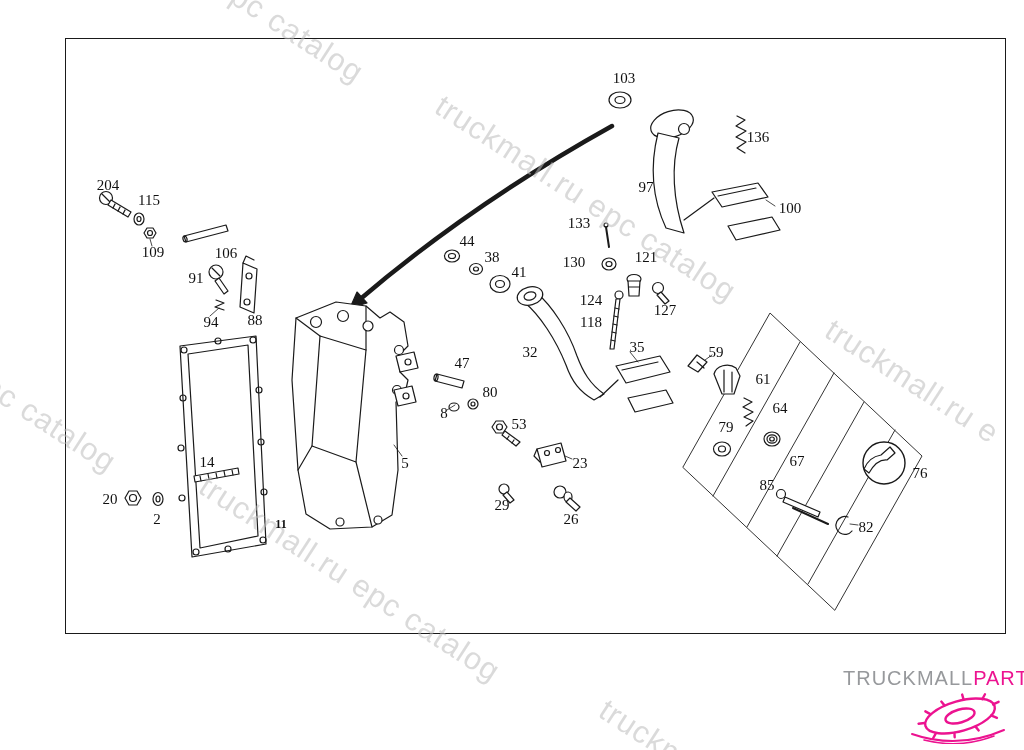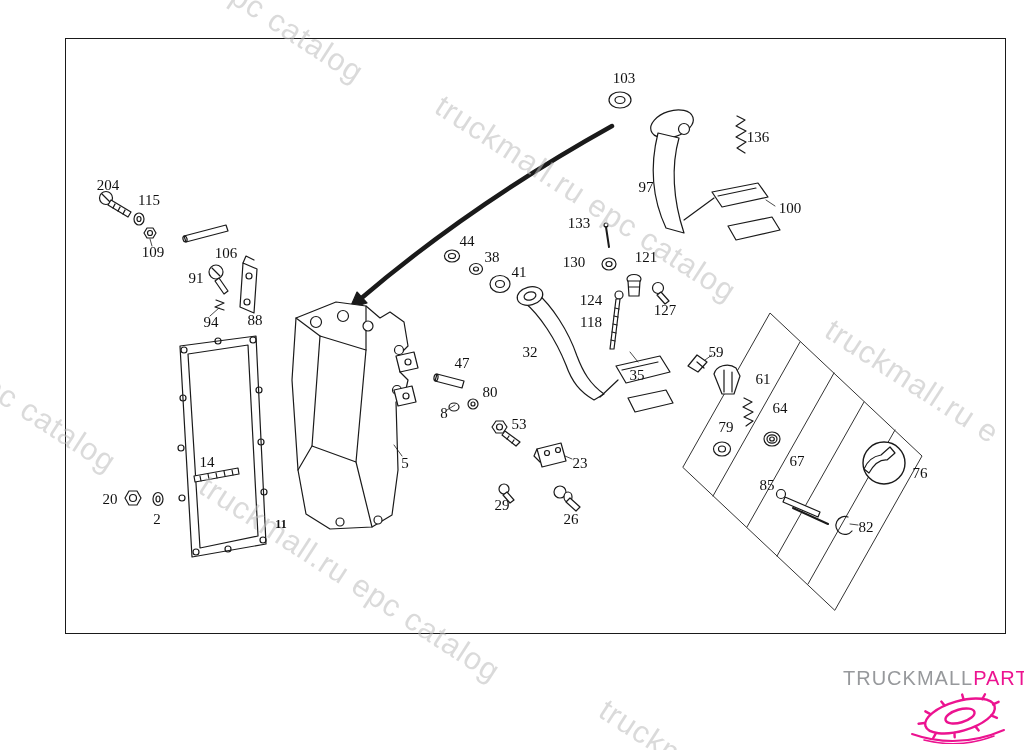--- a/index.html
+++ b/index.html
@@ -315,21 +315,21 @@
       <span class="part-label" style="left: 467px; top: 241px;">44</span>
       <span class="part-label" style="left: 492px; top: 257px;">38</span>
       <span class="part-label" style="left: 519px; top: 272px;">41</span>
       <span class="part-label" style="left: 579px; top: 223px;">133</span>
       <span class="part-label" style="left: 574px; top: 262px;">130</span>
       <span class="part-label" style="left: 646px; top: 257px;">121</span>
       <span class="part-label" style="left: 591px; top: 300px;">124</span>
       <span class="part-label" style="left: 591px; top: 322px;">118</span>
       <span class="part-label" style="left: 665px; top: 310px;">127</span>
       <span class="part-label" style="left: 530px; top: 352px;">32</span>
-      <span class="part-label" style="left: 637px; top: 347px; margin-top: 28px;">35</span>
+      <span class="part-label" style="left: 637px; top: 347px;">35</span>
       <span class="part-label" style="left: 462px; top: 363px;">47</span>
       <span class="part-label" style="left: 490px; top: 392px;">80</span>
       <span class="part-label" style="left: 444px; top: 413px;">8</span>
       <span class="part-label" style="left: 519px; top: 424px;">53</span>
       <span class="part-label" style="left: 580px; top: 463px;">23</span>
       <span class="part-label" style="left: 502px; top: 505px;">29</span>
       <span class="part-label" style="left: 571px; top: 519px;">26</span>
       <span class="part-label" style="left: 716px; top: 352px;">59</span>
       <span class="part-label" style="left: 755px; top: 379px; padding-left: 16px;">61</span>
       <span class="part-label" style="left: 780px; top: 408px;">64</span>

